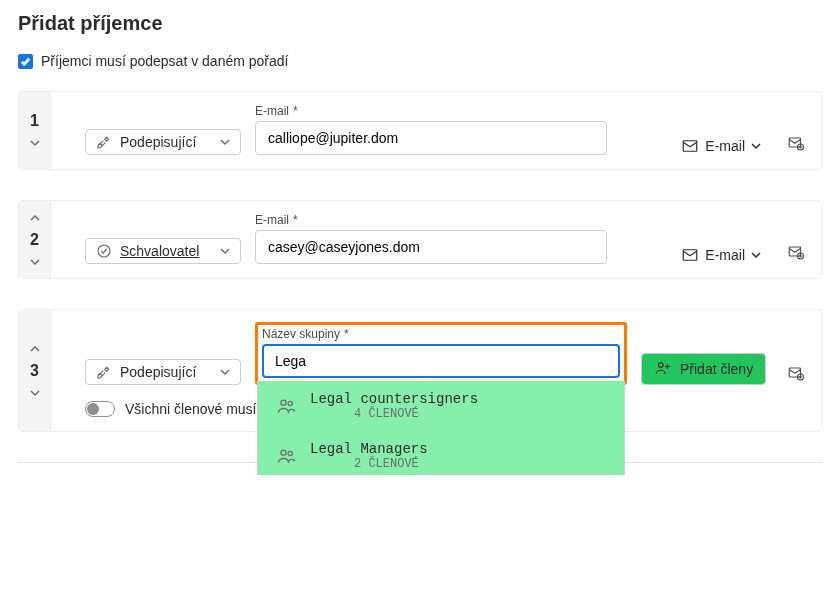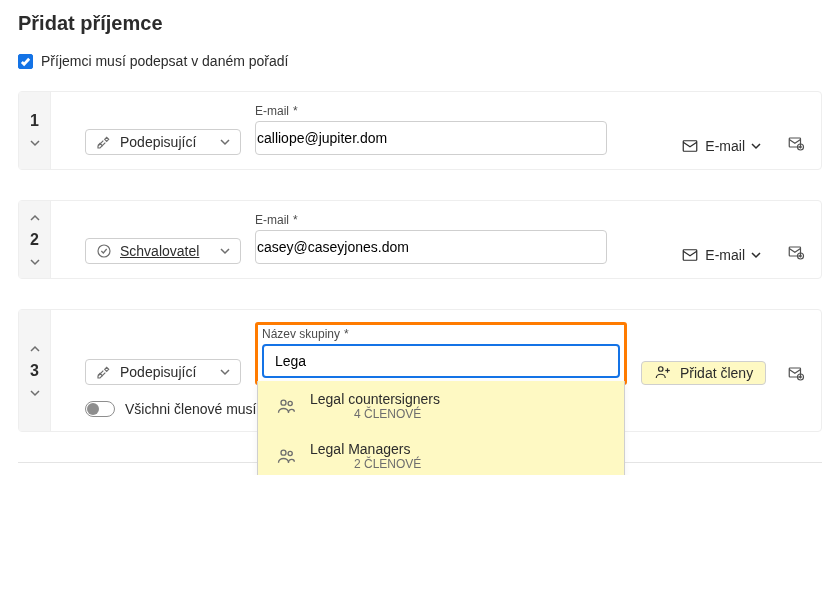--- a/index.html
+++ b/index.html
@@ -15,33 +15,33 @@
   .chev-btn svg { width: 10px; height: 10px; }
   .card-body { flex: 1; padding: 12px 14px 14px 34px; display: flex; flex-direction: column; gap: 4px; position: relative; }
   .main-row { display: flex; align-items: flex-end; gap: 14px; }
   .role-select { width: 156px; height: 26px; border: 1px solid #cfcfcf; border-radius: 4px; display: flex; align-items: center; padding: 0 10px; gap: 8px; cursor: pointer; background: #fff; }
   .role-select .icon { color: #6e6e6e; flex-shrink: 0; display:flex; }
   .role-select .label { flex: 1; font-size: 14px; }
   .role-select .chev { color: #6e6e6e; }
   .field-group { display: flex; flex-direction: column; gap: 3px; width: 352px; }
   .field-label { font-size: 12px; color: #4b4b4b; display: flex; align-items: center; gap: 4px; }
   .field-label .req { color: #4b4b4b; }
-  .text-input { height: 34px; border: 1px solid #cfcfcf; border-radius: 4px; padding: 0 1px; font-size: 14px; width: 100%; background: #fff; outline: none; }
+  .text-input { height: 34px; border: 1px solid #cfcfcf; border-radius: 4px; padding: 0 12px; font-size: 14px; width: 100%; background: #fff; outline: none; }
   .text-input.active { border: 2px solid #1473e6; padding: 0 11px; }
   .delivery-wrap { display: flex; align-items: center; gap: 6px; cursor: pointer; margin-left: auto; margin-right: 10px; }
   .delivery-wrap .icon { display:flex; }
   .action-icon { width: 22px; height: 22px; display: flex; align-items: center; justify-content: center; cursor: pointer; color: #505050; }
   .action-icon svg { width: 18px; height: 18px; }
   .trash-col-outer { position:absolute; right:-48px; top:0; bottom:0; display:flex; align-items:center; justify-content:center; width:40px;}
   .highlight-box { border: 3px solid #ff7b00; border-radius: 3px; position: relative; width: 372px; }
   .toggle-row { display: flex; align-items: center; gap: 10px; margin-top: 12px; margin-left:0; }
   .toggle { width: 30px; height: 16px; border-radius: 8px; background: #fff; border: 1.5px solid #8e8e8e; position: relative; cursor: pointer; }
   .toggle .knob { width: 12px; height: 12px; border-radius: 50%; background: #8e8e8e; position: absolute; left: 1px; top: 0.5px; }
-  .add-members-btn { height: 24px; border: 1px solid #cfcfcf; border-radius: 4px; padding: 0 12px; display: flex; align-items: center; gap: 8px; background: #fef9c3; cursor: pointer; font-size: 14px; }
-  .dropdown { position: absolute; top: 42px; left: -1px; right: -1px; background: #fef9c3; border: 1px solid #cfcfcf; border-top: none; border-radius: 0 0 4px 4px; z-index: 5; box-shadow: 0 2px 6px rgba(0,0,0,0.06); }
+  .add-members-btn { height: 32px; border: 1px solid #cfcfcf; border-radius: 4px; padding: 0 12px; display: flex; align-items: center; gap: 8px; background: #22c55e; cursor: pointer; font-size: 14px; }
+  .dropdown { position: absolute; top: 42px; left: -1px; right: -1px; background: #86efac; border: 1px solid #cfcfcf; border-top: none; border-radius: 0 0 4px 4px; z-index: 5; box-shadow: 0 2px 6px rgba(0,0,0,0.06); font-family: Liberation Mono, monospace; }
   .dropdown-item { display: flex; align-items: center; gap: 14px; padding: 10px 18px; cursor: pointer; }
   .dropdown-item .icon { color: #6e6e6e; display:flex; }
   .dropdown-item .text { display: flex; flex-direction: column; }
   .dropdown-item .name { font-size: 14px; color: #2c2c2c; }
   .dropdown-item .meta { font-size: 12px; color: #6e6e6e; margin-left: 44px; }
   .hr-bottom { border: none; border-top: 1px solid #e4e4e4; margin-top: 30px; }
   .pos-wrap { position: relative; }
 </style>
 </head>
 <body>

